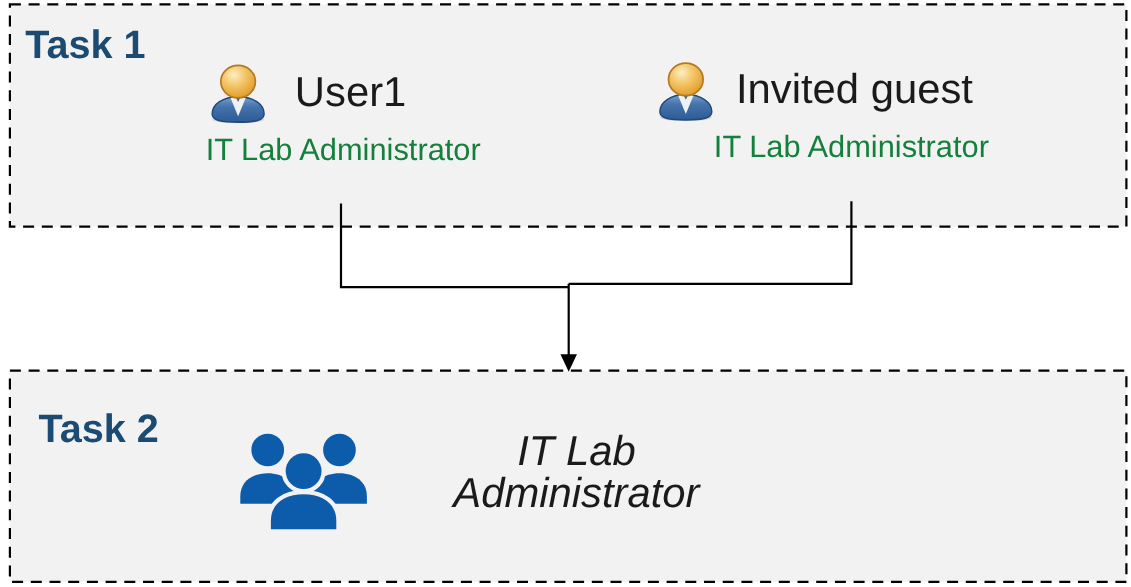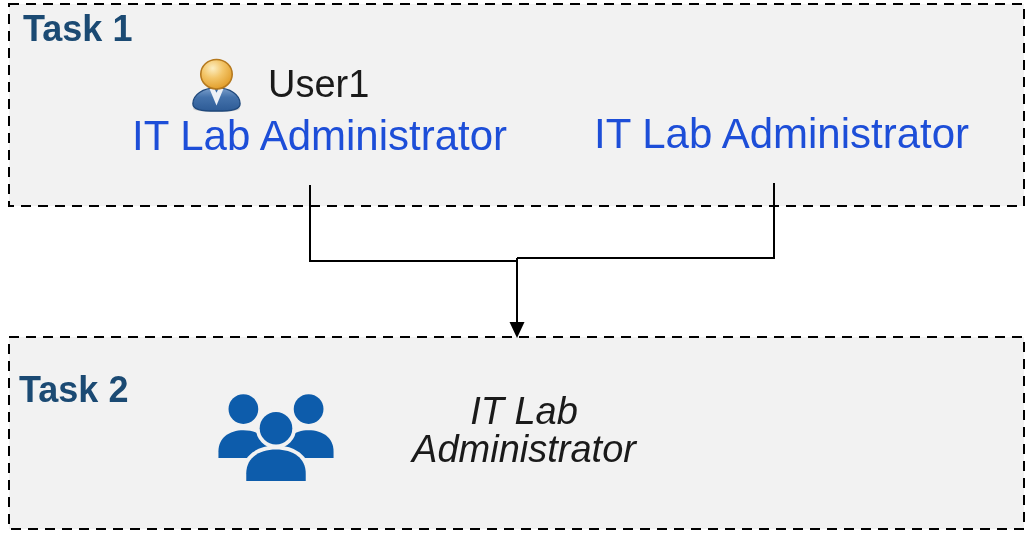--- a/index.html
+++ b/index.html
@@ -18,44 +18,44 @@
     width: 1028px; height: 534px;
   }
   .task-label {
     position: absolute;
     font-size: 36px;
     font-weight: bold;
     line-height: 44px;
     color: #1b4a73;
     white-space: nowrap;
   }
-  .task1-label { left: 23px; top: 7px; text-align: right; }
-  .task2-label { left: 19px; top: 368px; }
+  .task1-label { left: 23px; top: 19px; text-align: right; }
+  .task2-label { left: 35px; top: 368px; }
   .person-row {
     position: absolute;
     display: flex;
     align-items: center;
     height: 56px;
   }
   .person-row-1 { left: 187px; top: 56px; gap: 24px; }
   .person-row-2 { left: 594px; top: 54px; gap: 18px; }
   .person-name {
     font-size: 38px;
     line-height: 40px;
     white-space: nowrap;
     color: #1a1a1a;
   }
   .person-role {
     position: absolute;
     width: 360px;
     text-align: center;
-    font-size: 42px;
+    font-size: 28px;
     line-height: 40px;
     white-space: nowrap;
-    color: #1d4ed8;
+    color: #15803d;
   }
   .person-role-1 { left: 132px; top: 116px; }
   .person-role-2 { left: 594px; top: 114px; }
   .person-icon-wrap { display: inline-flex; width: 57px; height: 56px; }
   .group-icon-wrap {
     position: absolute;
     left: 215px; top: 388px;
     width: 122px; height: 94px;
   }
   .group-name {
@@ -104,20 +104,32 @@
         <path d="M30,32 C16,32 6,39 6,48 C6,54 14,55.5 30,55.5 C46,55.5 54,54 54,48 C54,39 44,32 30,32 Z" fill="url(#bodyGrad)" stroke="#20497c" stroke-width="1.4"></path>
         <path d="M23,33.2 C25.4,32.4 27.6,32 30,32 C32.4,32 34.6,32.4 37,33.2 L30,50 Z" fill="#eef1f6"></path>
         <path d="M27.6,32.1 L30,36.8 L32.4,32.1 Z" fill="#3b6ba6"></path>
         <ellipse cx="30" cy="18" rx="16" ry="15" fill="url(#headGrad)" stroke="#b5791e" stroke-width="1.6"></ellipse>
       </svg>
     </span>
     <span class="person-name">User1</span>
   </div>
   <div class="person-role person-role-1">IT Lab Administrator</div>
 
+  <div class="person-row person-row-2">
+    <span class="person-icon-wrap">
+      <svg width="57" height="56" viewBox="0 0 58 56" xmlns="http://www.w3.org/2000/svg">
+        <ellipse cx="30" cy="53" rx="24" ry="3.5" fill="#b9b9b9" opacity="0.55"></ellipse>
+        <path d="M30,32 C16,32 6,39 6,48 C6,54 14,55.5 30,55.5 C46,55.5 54,54 54,48 C54,39 44,32 30,32 Z" fill="url(#bodyGrad)" stroke="#20497c" stroke-width="1.4"></path>
+        <path d="M23,33.2 C25.4,32.4 27.6,32 30,32 C32.4,32 34.6,32.4 37,33.2 L30,50 Z" fill="#eef1f6"></path>
+        <path d="M27.6,32.1 L30,36.8 L32.4,32.1 Z" fill="#3b6ba6"></path>
+        <ellipse cx="30" cy="18" rx="16" ry="15" fill="url(#headGrad)" stroke="#b5791e" stroke-width="1.6"></ellipse>
+      </svg>
+    </span>
+    <span class="person-name">Invited guest</span>
+  </div>
   <div class="person-role person-role-2">IT Lab Administrator</div>
 
   <div class="task-label task2-label">Task 2</div>
 
   <span class="group-icon-wrap">
     <svg width="122" height="94" viewBox="0 0 126 98" xmlns="http://www.w3.org/2000/svg">
       <g fill="#0d5cab">
         <circle cx="29" cy="22" r="15.5"></circle>
         <path d="M3,73 V66 C3,52 14,44 29,44 C44,44 55,52 55,66 V73 Z"></path>
         <circle cx="97" cy="22" r="15.5"></circle>

